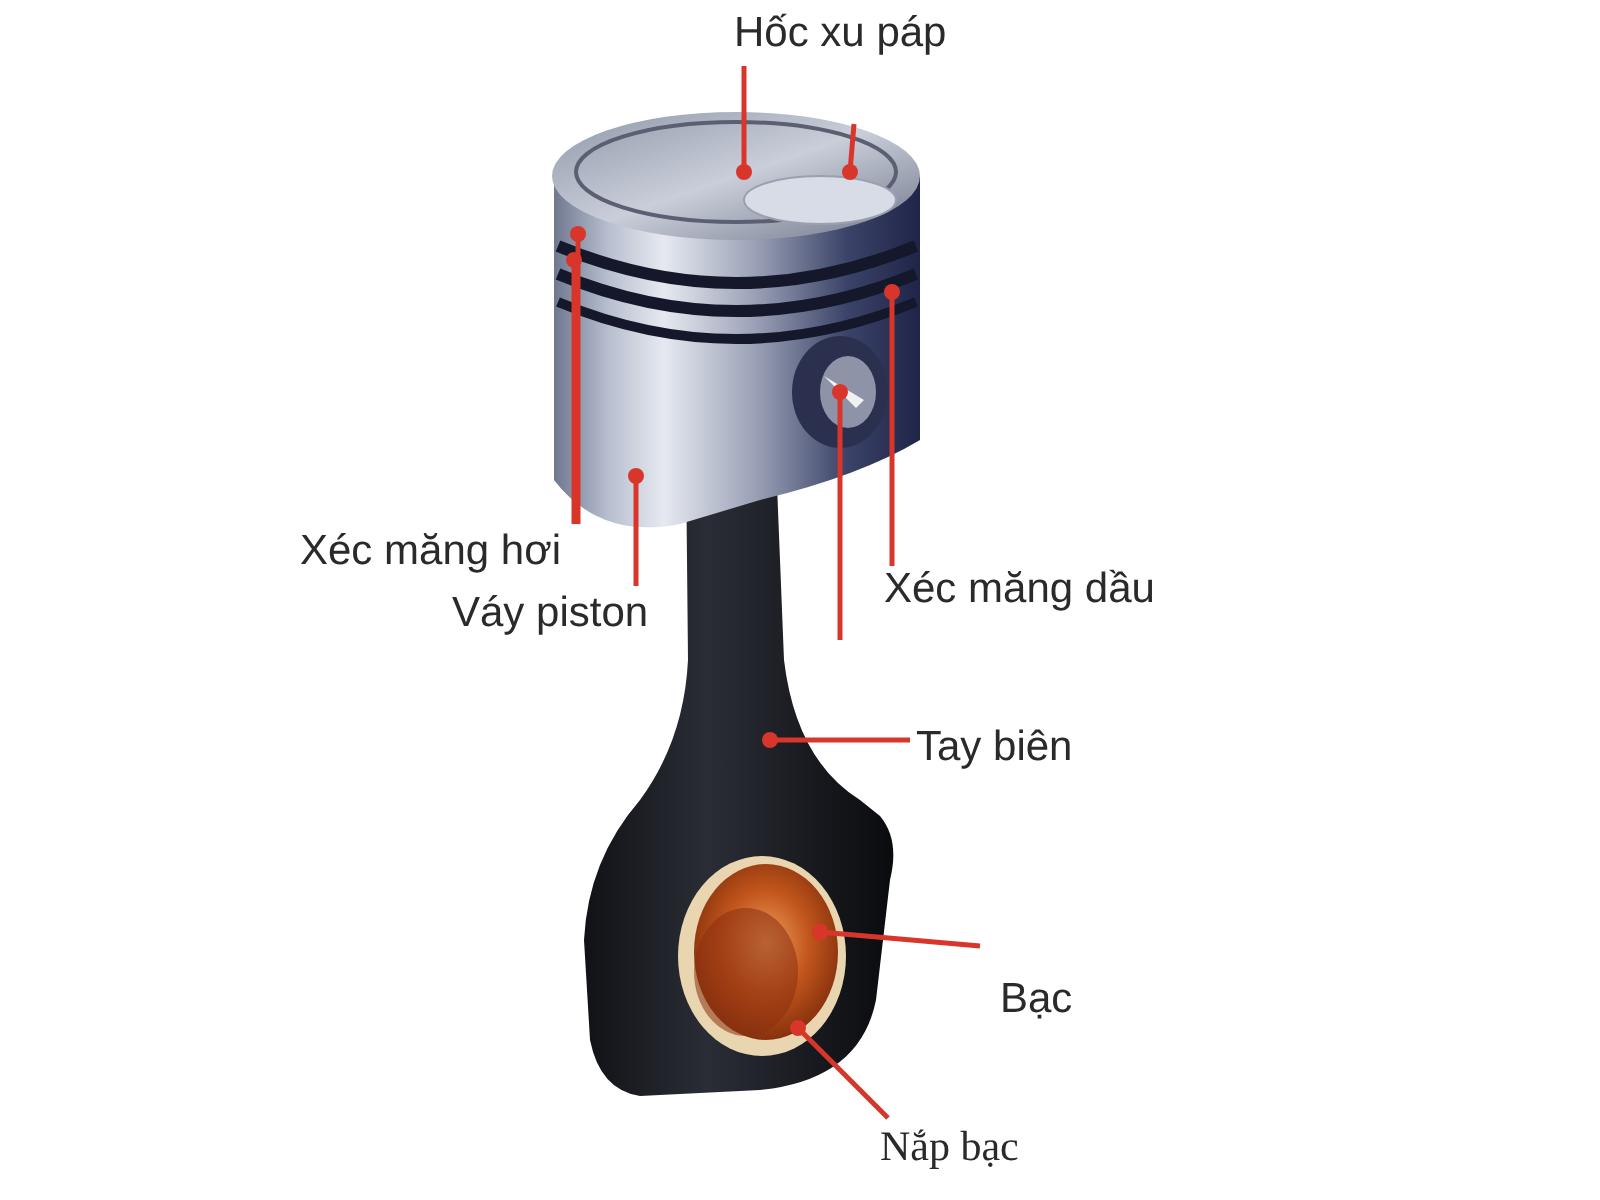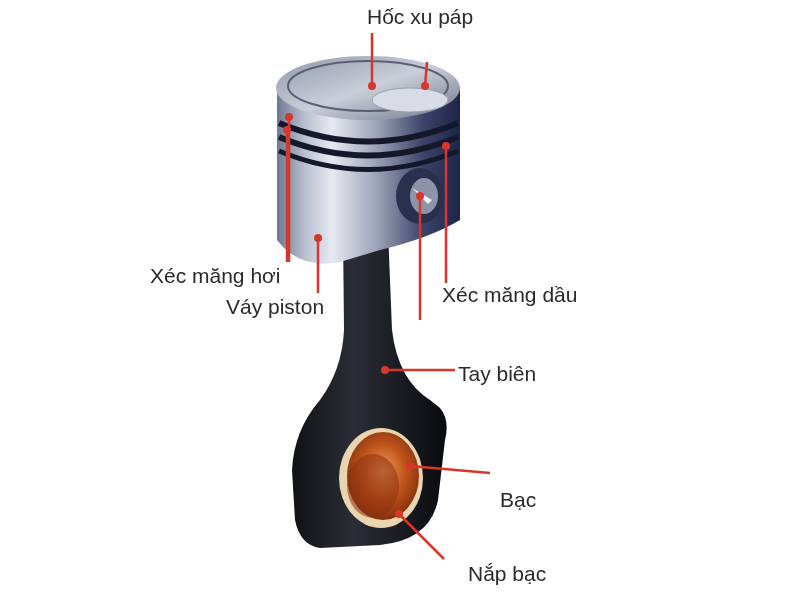--- a/index.html
+++ b/index.html
@@ -85,14 +85,14 @@
       <circle cx="399" cy="514" r="4"></circle>
     </g>
   </svg>
 
   <span class="label" style="left:367px;top:6px;">Hốc xu páp</span>
   <span class="label" style="left:150px;top:265px;">Xéc măng hơi</span>
   <span class="label" style="left:442px;top:284px;">Xéc măng dầu</span>
   <span class="label" style="left:226px;top:296px;">Váy piston</span>
   <span class="label" style="left:458px;top:363px;">Tay biên</span>
   <span class="label" style="left:500px;top:465px;margin-top:24px;">Bạc</span>
-  <span class="label" style="left:468px;top:563px;">Nắp bạc</span>
+  <span class="label" style="left:440px;top:563px;font-family:Liberation Serif, serif;">Nắp bạc</span>
 </div>
 
 </body></html>

